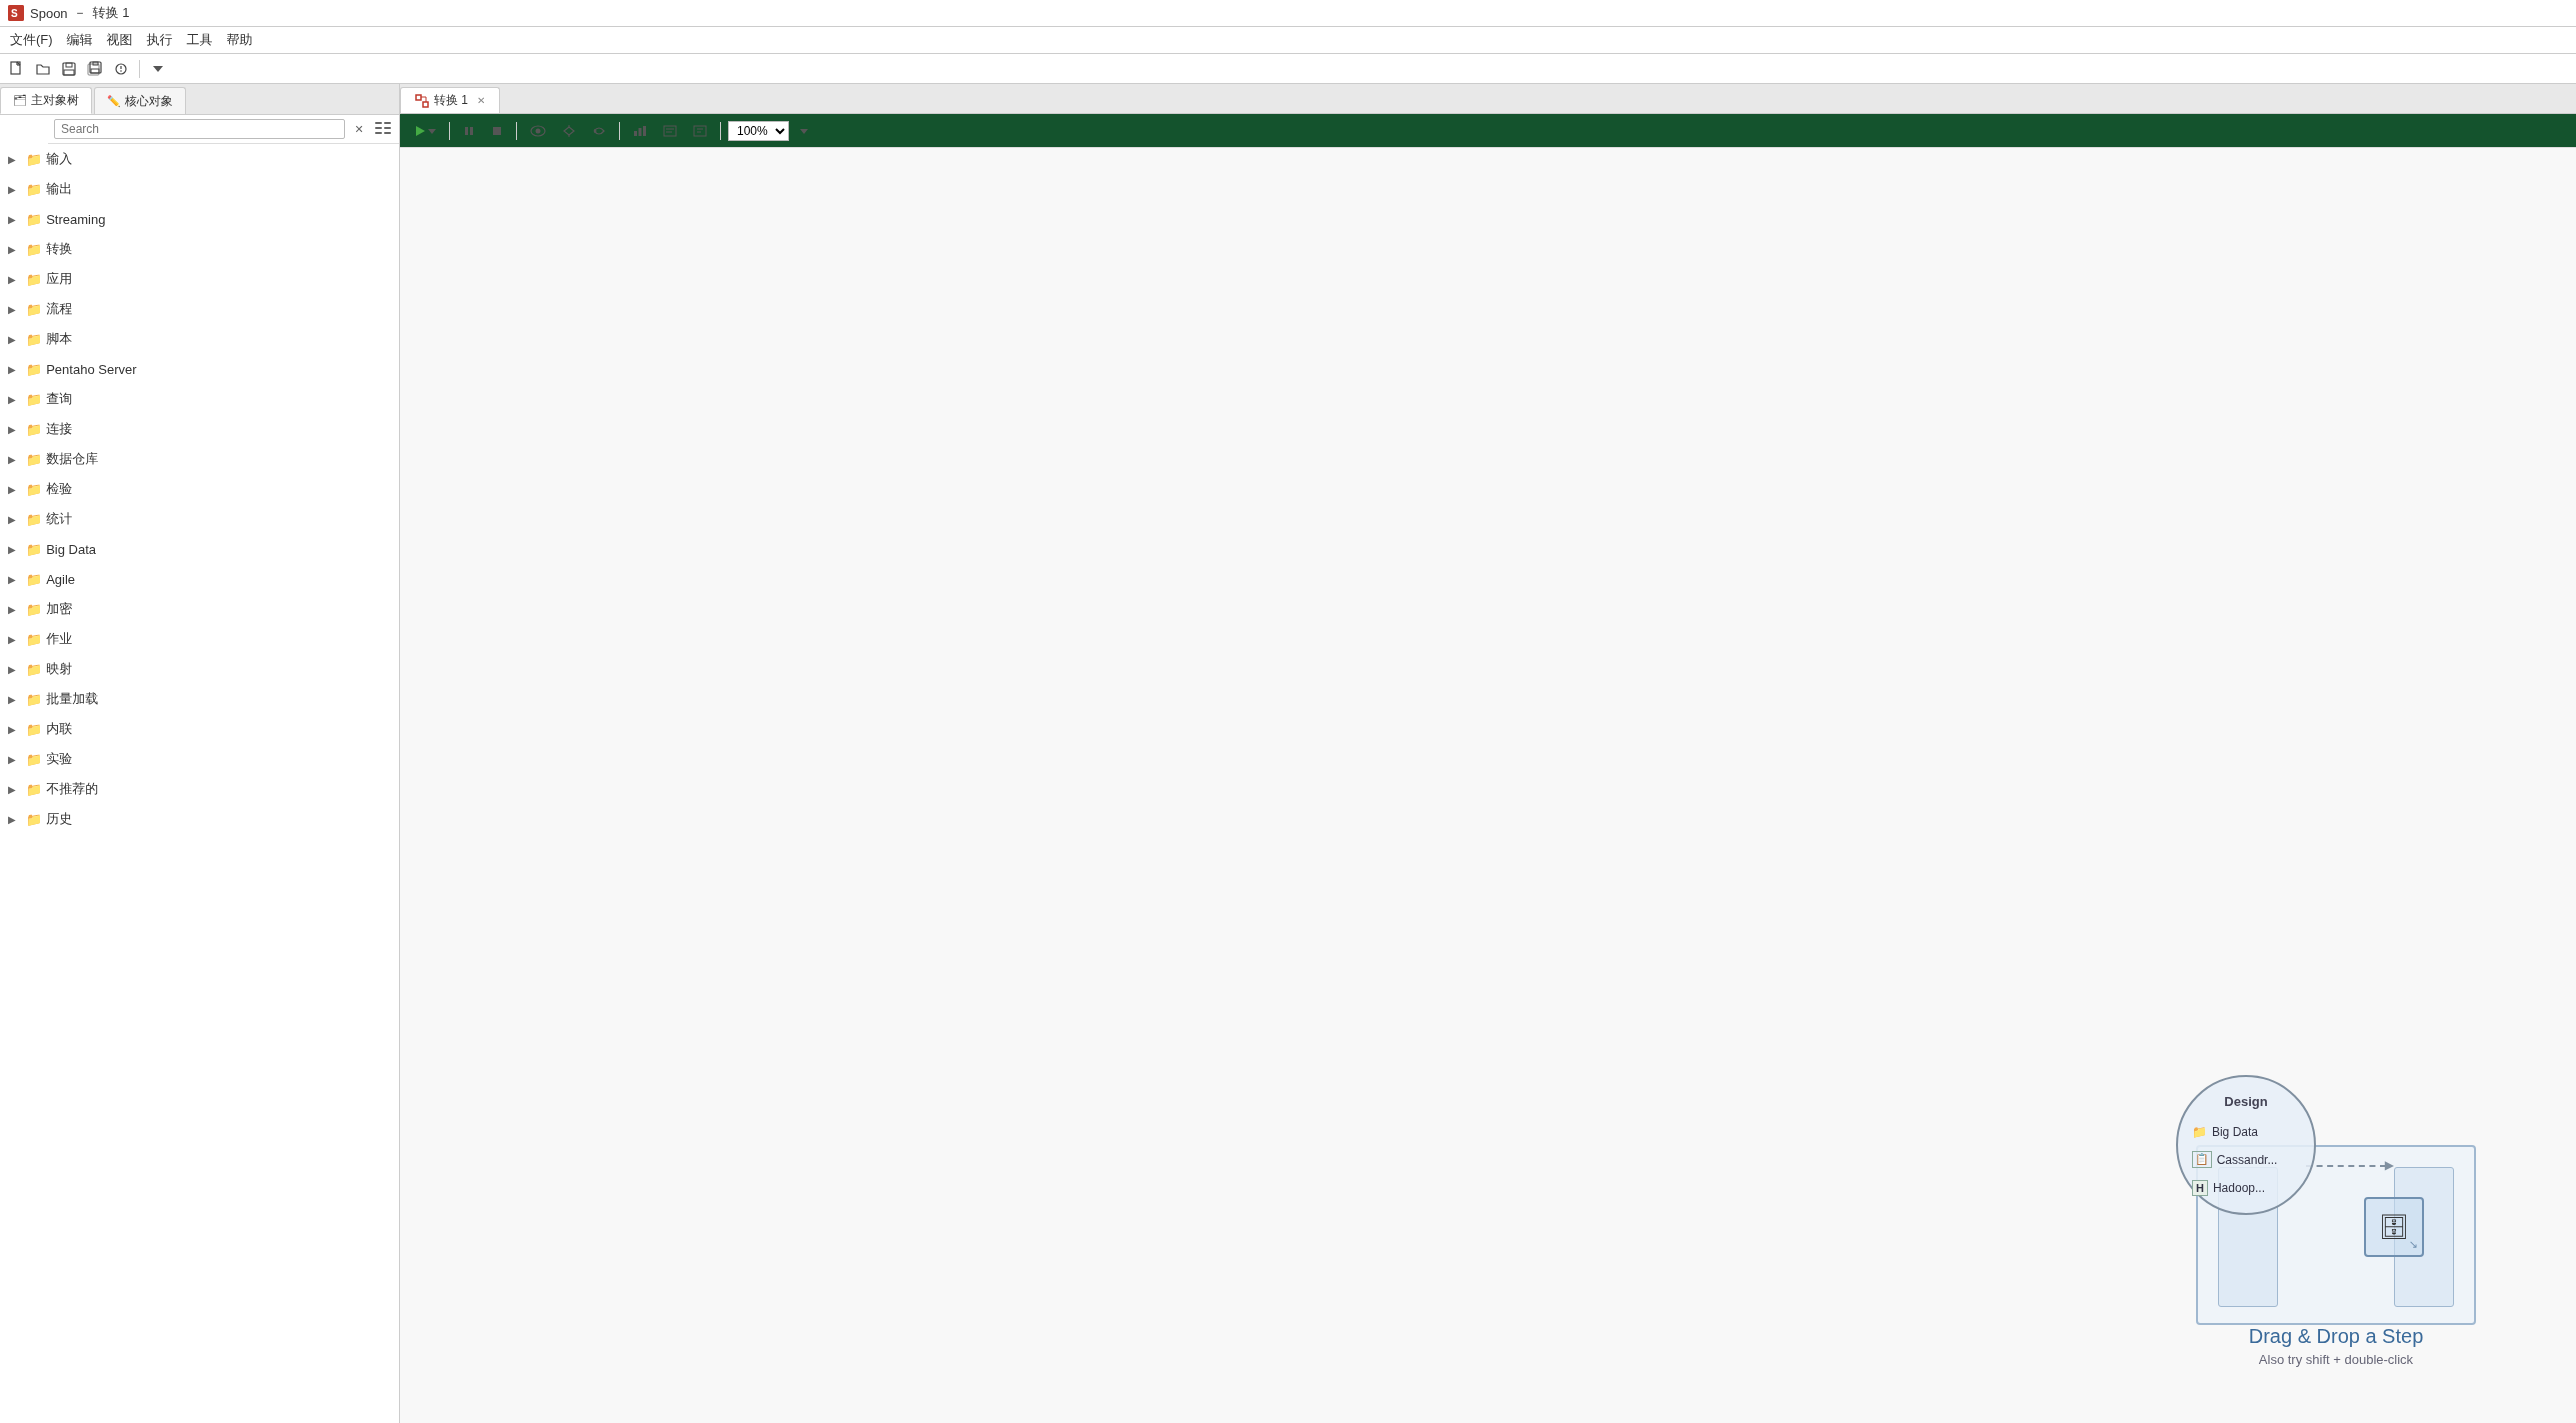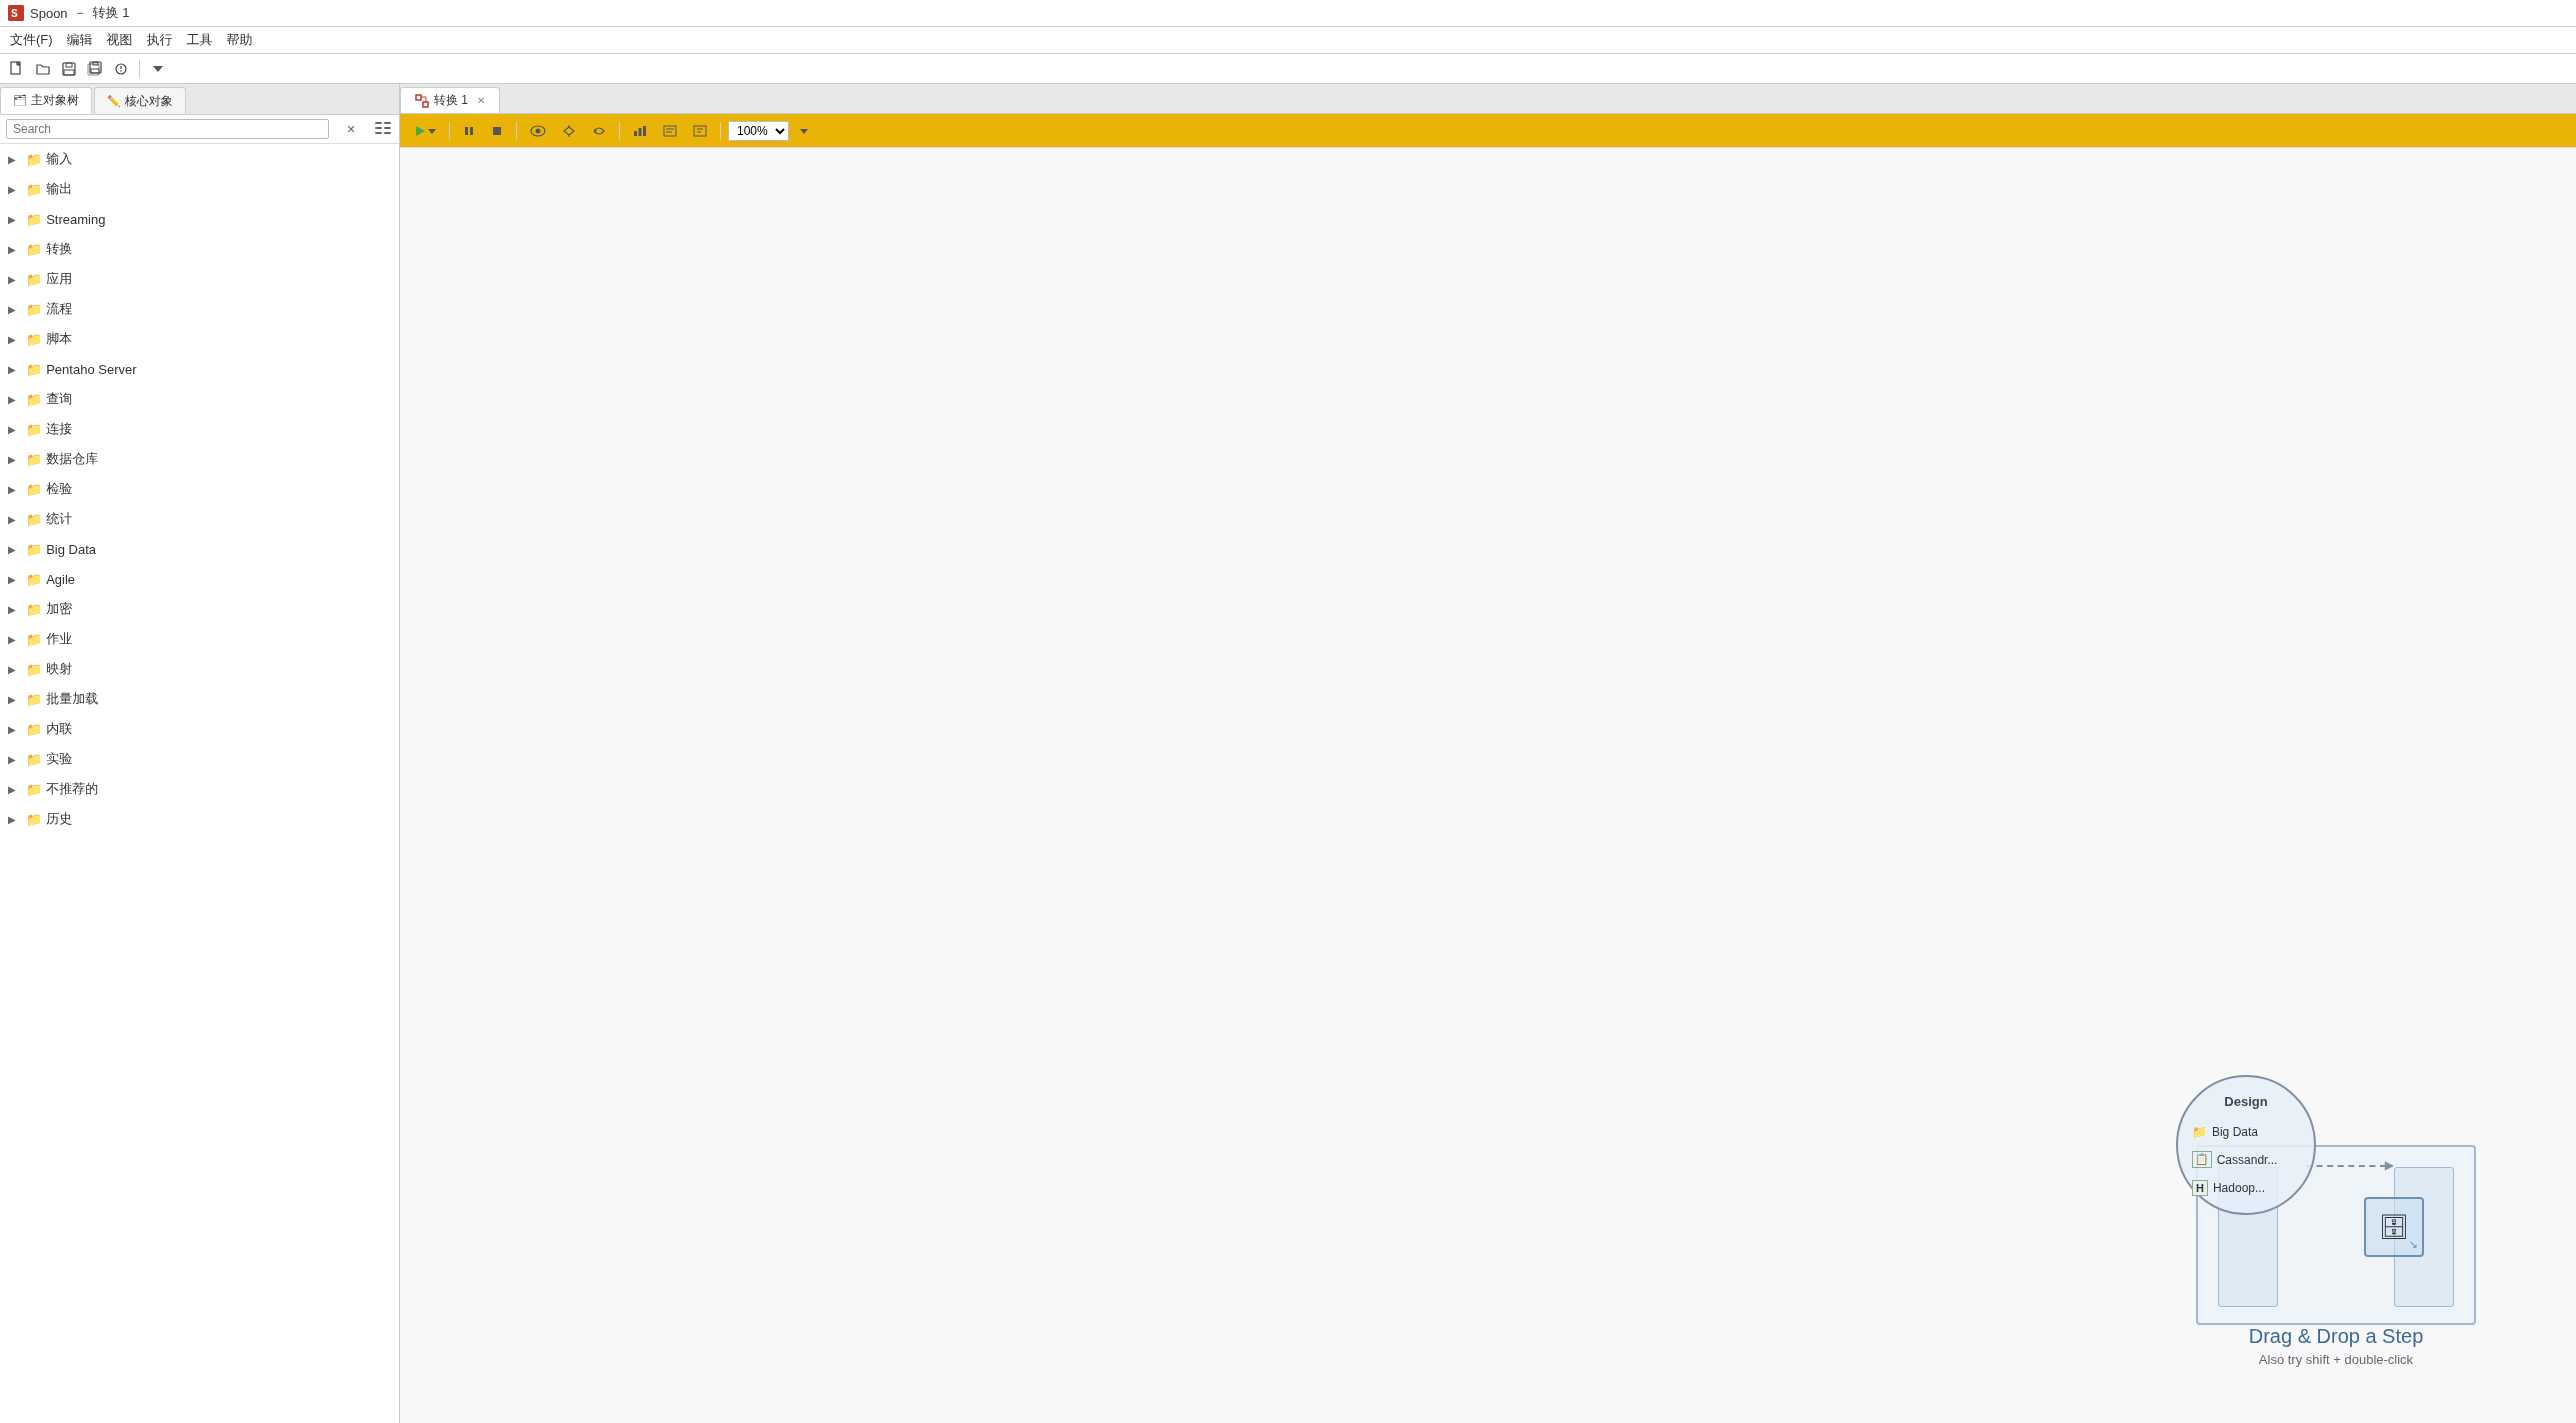--- a/index.html
+++ b/index.html
@@ -97,21 +97,22 @@
     }
     .panel-tab-icon { font-size: 11px; }
 
     
     #search-bar {
       display: flex;
       align-items: center;
       padding: 4px 6px;
       border-bottom: 1px solid #ddd;
       background: #fff;
-      gap: 12px;
+      gap: 4px;
+      margin-left: 48px;
     }
     #search-input {
       flex: 1;
       border: 1px solid #bbb;
       padding: 2px 6px;
       font-size: 12px;
       border-radius: 2px;
       outline: none;
     }
     .search-action-btn {
@@ -180,21 +181,21 @@
     .right-tab.active { background: #fff; }
     .right-tab-close {
       font-size: 10px;
       color: #888;
       cursor: pointer;
       margin-left: 4px;
     }
 
     
     #canvas-toolbar {
-      background: #eab308;
+      background: #14532d;
       border-bottom: 1px solid #ddd;
       display: flex;
       align-items: center;
       padding: 3px 8px;
       gap: 4px;
       height: 34px;
     }
     .canvas-btn {
       padding: 2px 5px;
       cursor: pointer;

